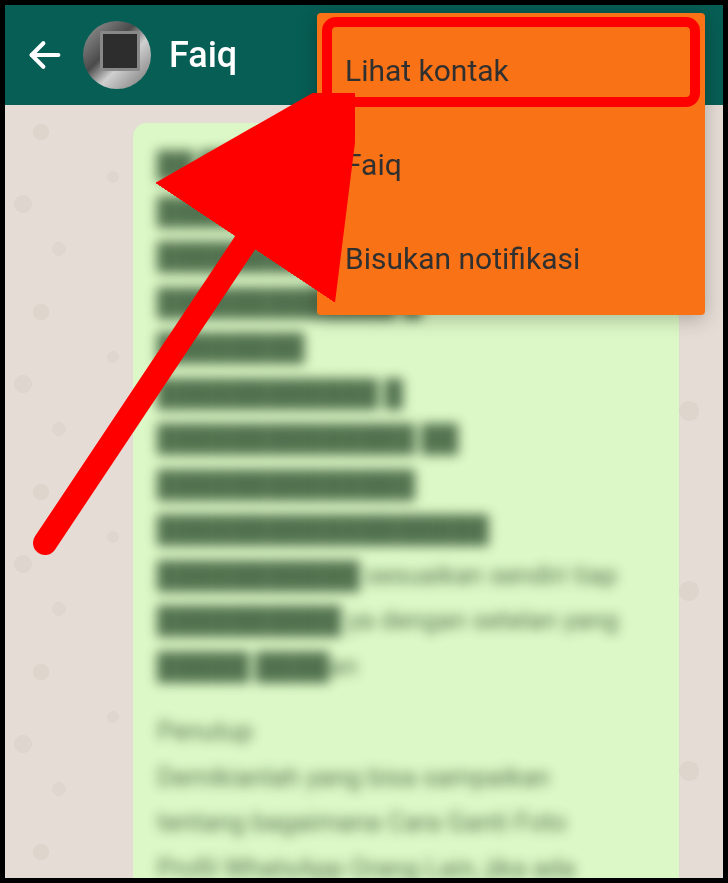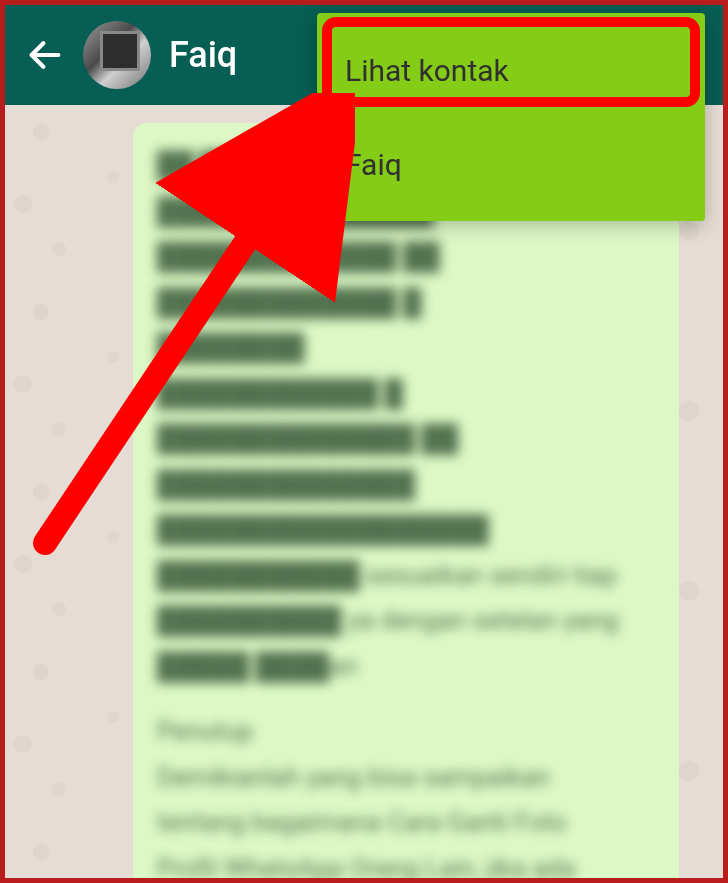--- a/index.html
+++ b/index.html
@@ -6,21 +6,21 @@
     body {
       font-family: -apple-system, BlinkMacSystemFont, 'Segoe UI', Roboto, sans-serif;
       background: #fff;
       width: 728px;
       height: 883px;
       overflow: hidden;
     }
     .frame {
       width: 728px;
       height: 883px;
-      border: 5px solid #b91c1c;
+      border: 5px solid #000000;
       position: relative;
       background: #e5ddd5;
       overflow: hidden;
     }
     .header {
       height: 100px;
       background: #075e54;
       display: flex;
       align-items: center;
       padding: 0 20px;
@@ -101,21 +101,21 @@
       white-space: nowrap;
     }
     .blurred-text .gap {
       height: 20px;
     }
     .menu {
       position: absolute;
       top: 8px;
       right: 18px;
       width: 388px;
-      background: #84cc16;
+      background: #f97316;
       box-shadow: 0 4px 20px rgba(0,0,0,0.25);
       border-radius: 4px;
       padding: 10px 0;
       z-index: 10;
     }
     .menu-item {
       padding: 0 28px;
       height: 94px;
       display: flex;
       align-items: center;
@@ -191,20 +191,23 @@
     <div class="contact-name">Faiq</div>
   </div>
 
   <div class="menu">
     <div class="menu-item">
       <span>Lihat kontak</span>
     </div>
     <div class="menu-item">
       <span>Faiq</span>
     </div>
+    <div class="menu-item">
+      <span>Bisukan notifikasi</span>
+    </div>
   </div>
 
   <div class="highlight-box"></div>
 
   <svg class="arrow-annot" viewBox="0 0 340 470">
     <defs>
       <marker id="arrowhead" markerWidth="9" markerHeight="9" refX="6" refY="4.5" orient="auto">
         <path d="M0,0 L9,4.5 L0,9 Z" fill="#ff0000"></path>
       </marker>
     </defs>

